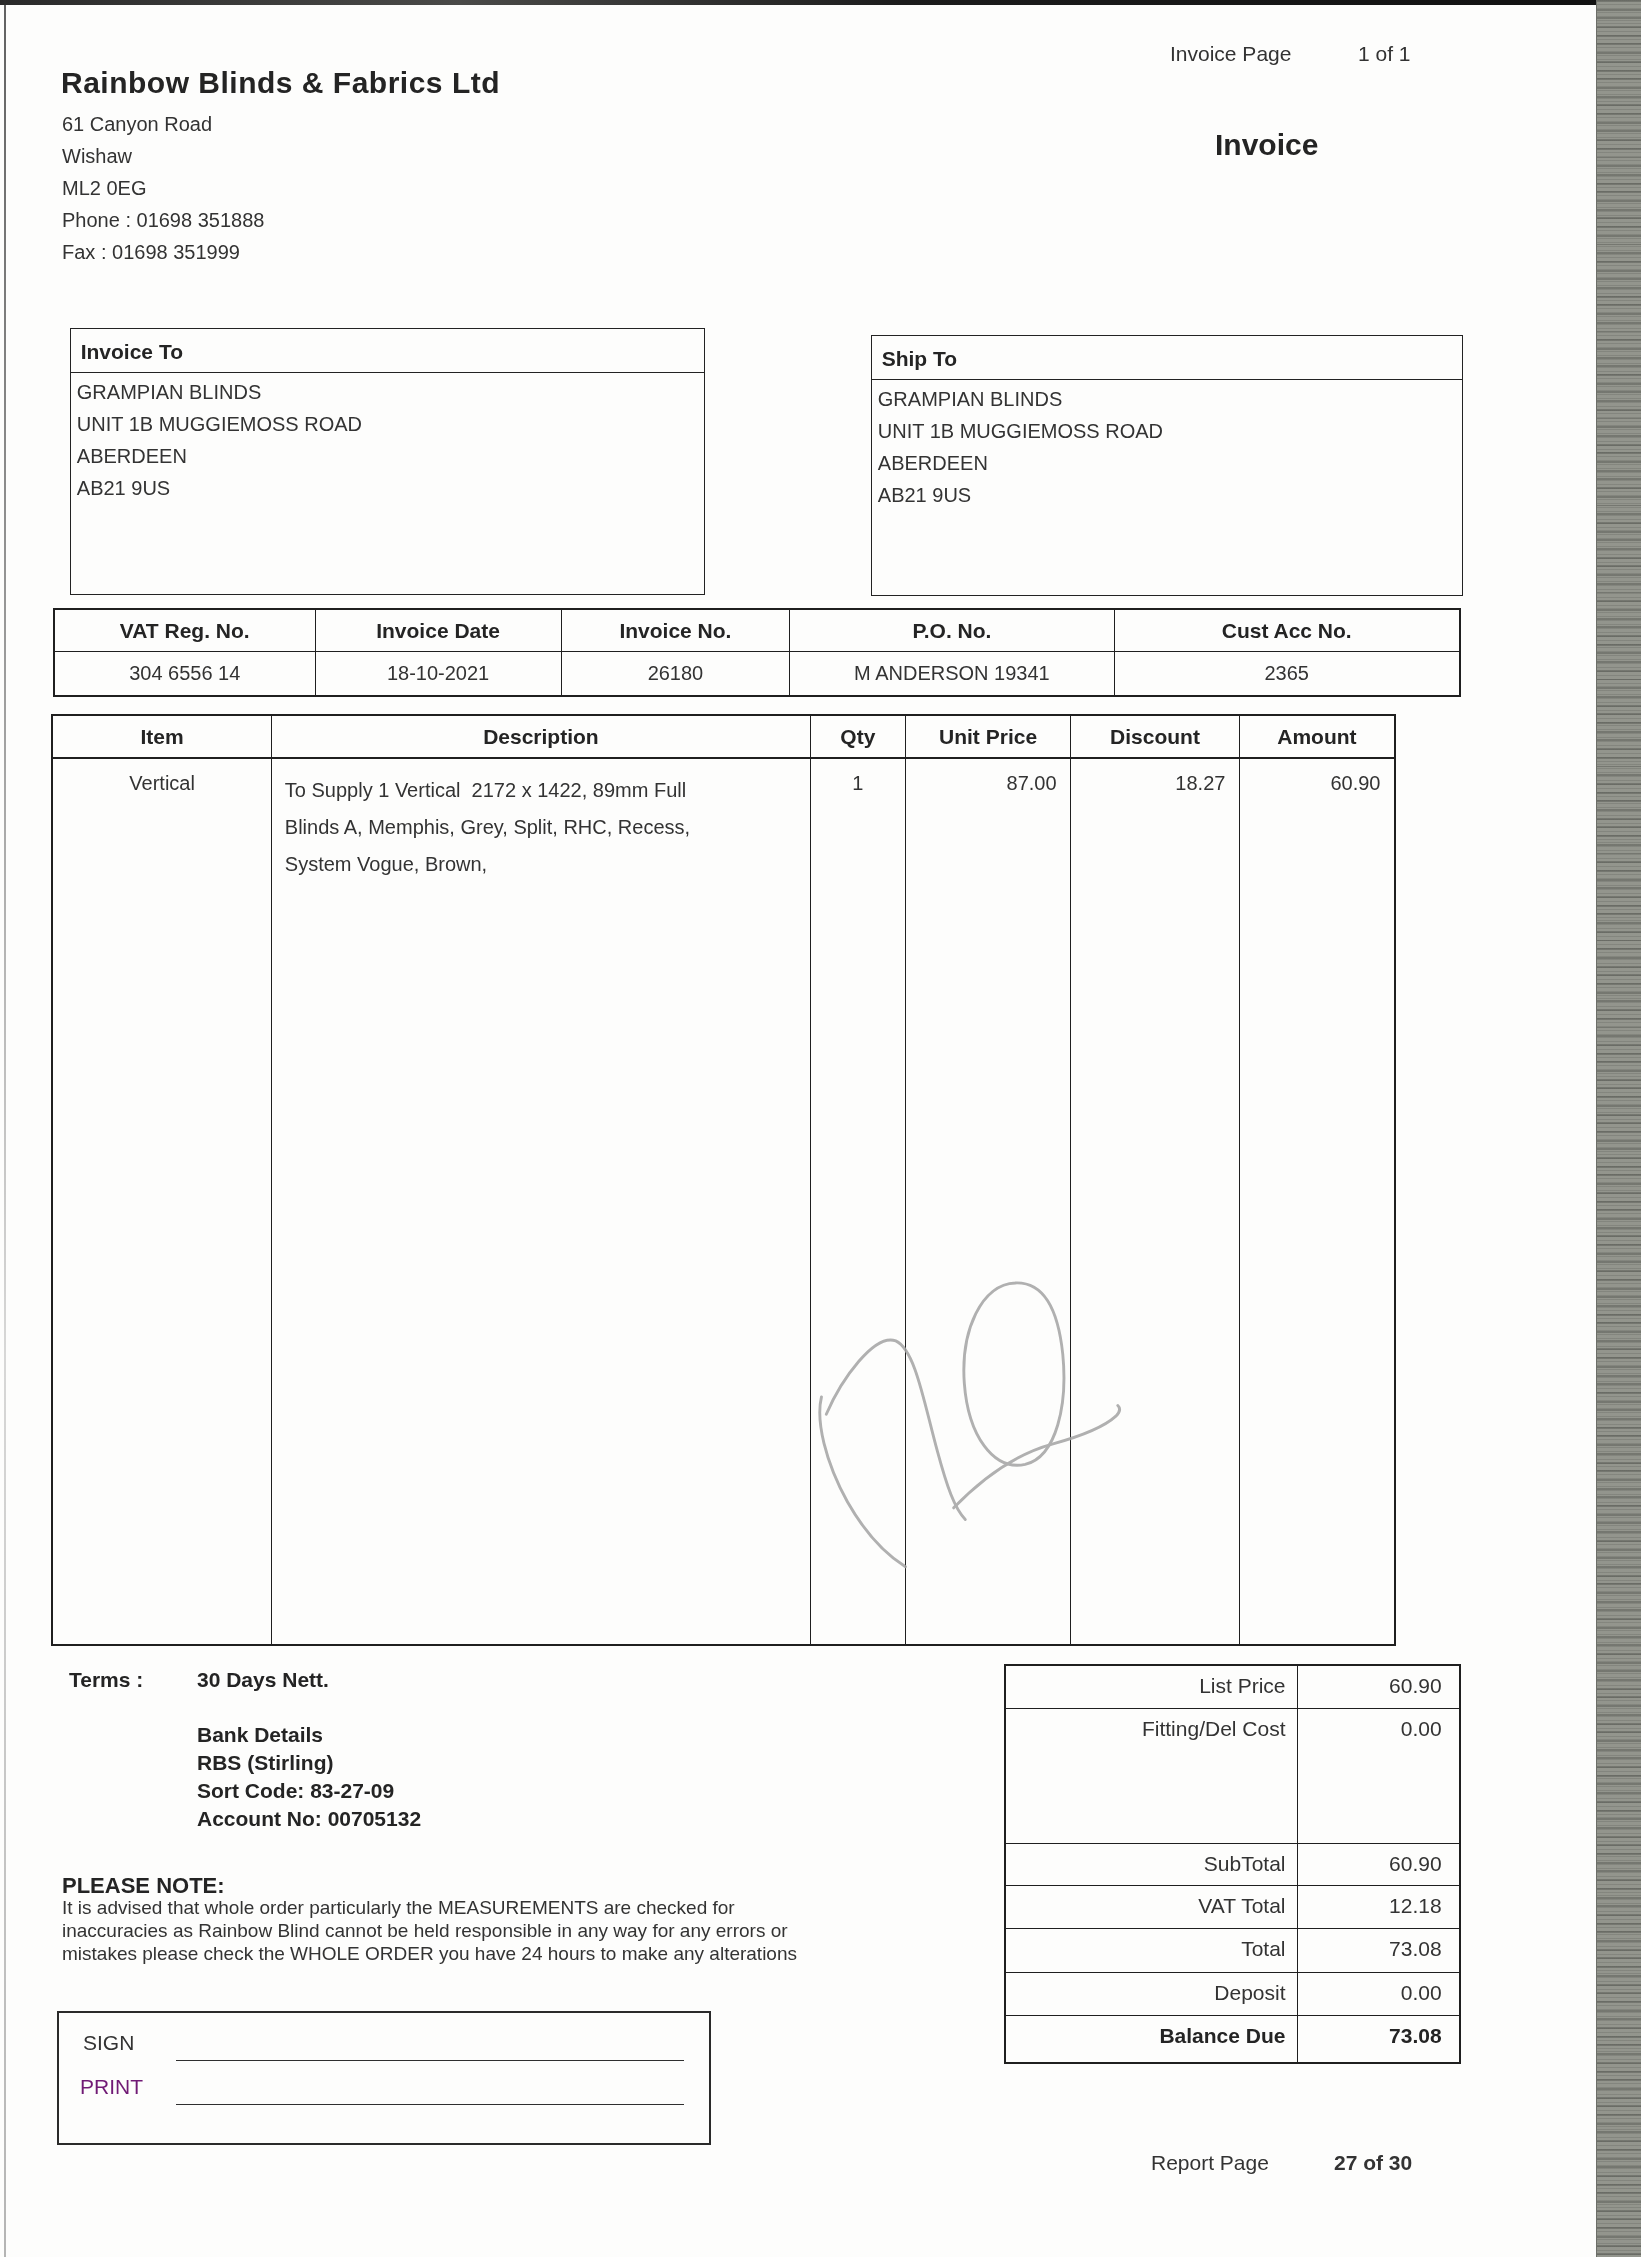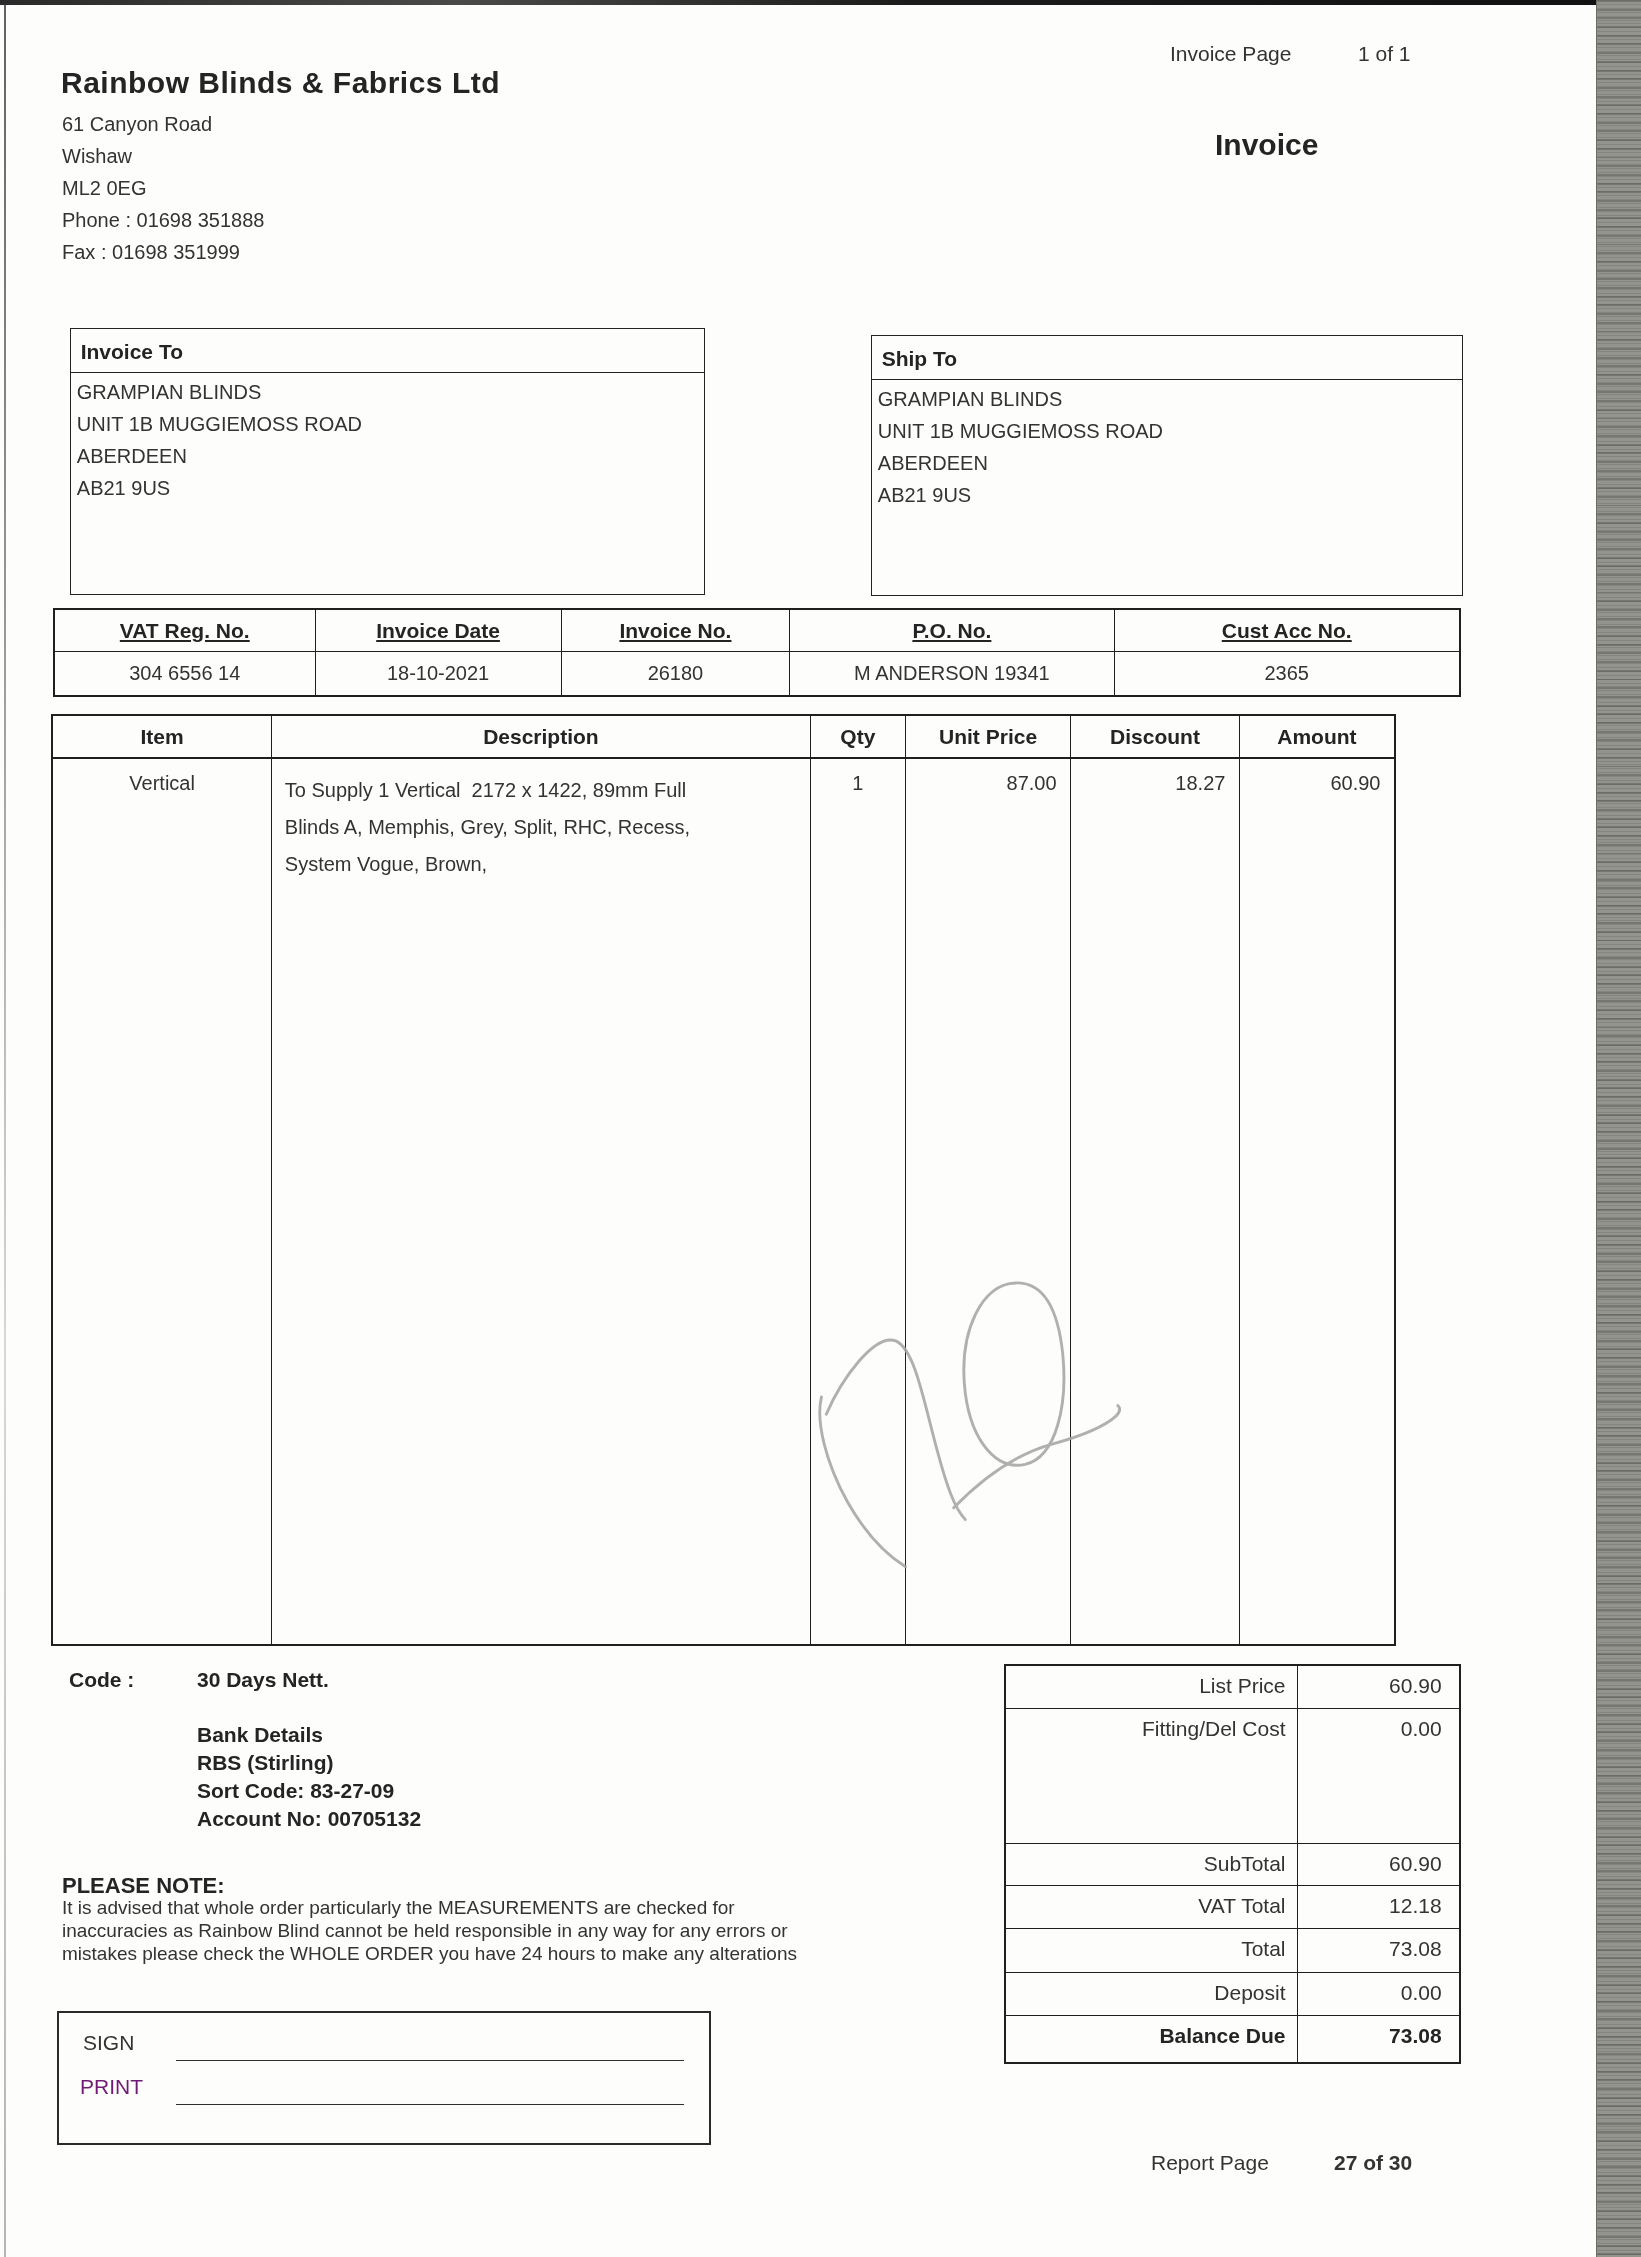--- a/index.html
+++ b/index.html
@@ -37,21 +37,21 @@
   .ship-to{left:871px;top:335px;width:590px;height:259px;}
   .addr-box .box-label{display:block;font-size:21px;font-weight:bold;color:#242424;
     padding:10.6px 0 8.7px 9.7px;border-bottom:1.9px solid #232323;}
   .addr-box .box-lines{padding:2.9px 0 0 5.8px;font-size:20px;line-height:32px;color:#333;}
 
   
   .meta{left:53px;top:608px;width:1408px;height:89px;display:grid;
     grid-template-columns:270fr 255fr 237fr 336fr 357fr;grid-template-rows:42px 1fr;
     border:2.4px solid #1f1f1f;box-sizing:border-box;}
   .meta .mh{border-right:1.4px solid #1f1f1f;border-bottom:1.9px solid #1f1f1f;
-    display:flex;align-items:center;justify-content:center;font-weight:bold;font-size:21px;color:#242424;text-decoration:underline;}
+    display:flex;align-items:center;justify-content:center;font-weight:bold;font-size:21px;color:#242424;}
   .meta .mv{border-right:1.4px solid #1f1f1f;
     display:flex;align-items:center;justify-content:center;font-size:20px;color:#333;}
   .meta .last{border-right:none;}
 
   
   .items{left:51px;top:714px;width:1345px;height:932px;display:grid;
     grid-template-columns:239fr 587fr 104fr 180fr 184fr 168fr;grid-template-rows:43px 1fr;
     border:2.4px solid #1f1f1f;box-sizing:border-box;}
   .items .ih{border-right:1.4px solid #1f1f1f;border-bottom:2.4px solid #1f1f1f;
     display:flex;align-items:center;justify-content:center;font-weight:bold;font-size:21px;color:#242424;}
@@ -171,21 +171,21 @@
 
 <svg class="abs sig" viewBox="0 0 1700 2338" xmlns="http://www.w3.org/2000/svg">
   <g fill="none" stroke="#a3a3a3" stroke-width="3" stroke-linecap="round" opacity="0.85">
     <path d="M 851 1447 C 845 1472 855 1514 878 1556 C 894 1584 914 1608 938 1623"></path>
     <path d="M 856 1465 C 872 1428 906 1381 928 1389 C 948 1398 957 1452 971 1503 C 981 1540 989 1563 1000 1574"></path>
     <path d="M 1052 1329 C 1017 1330 995 1378 999 1433 C 1003 1487 1029 1524 1062 1517 C 1095 1509 1106 1454 1101 1403 C 1096 1355 1080 1328 1052 1329"></path>
     <path d="M 988 1562 C 1018 1531 1054 1506 1090 1496 C 1119 1488 1143 1479 1156 1467 C 1160 1463 1161 1459 1158 1456"></path>
   </g>
 </svg>
 
-<div class="abs terms-label b">Code :</div>
+<div class="abs terms-label b">Terms :</div>
 <div class="abs terms-value b">30 Days Nett.</div>
 <div class="abs bank b">
   <div>Bank Details</div>
   <div>RBS (Stirling)</div>
   <div>Sort Code: 83-27-09</div>
   <div>Account No: 00705132</div>
 </div>
 
 <div class="abs note-heading b">PLEASE NOTE:</div>
 <div class="abs note-body">

